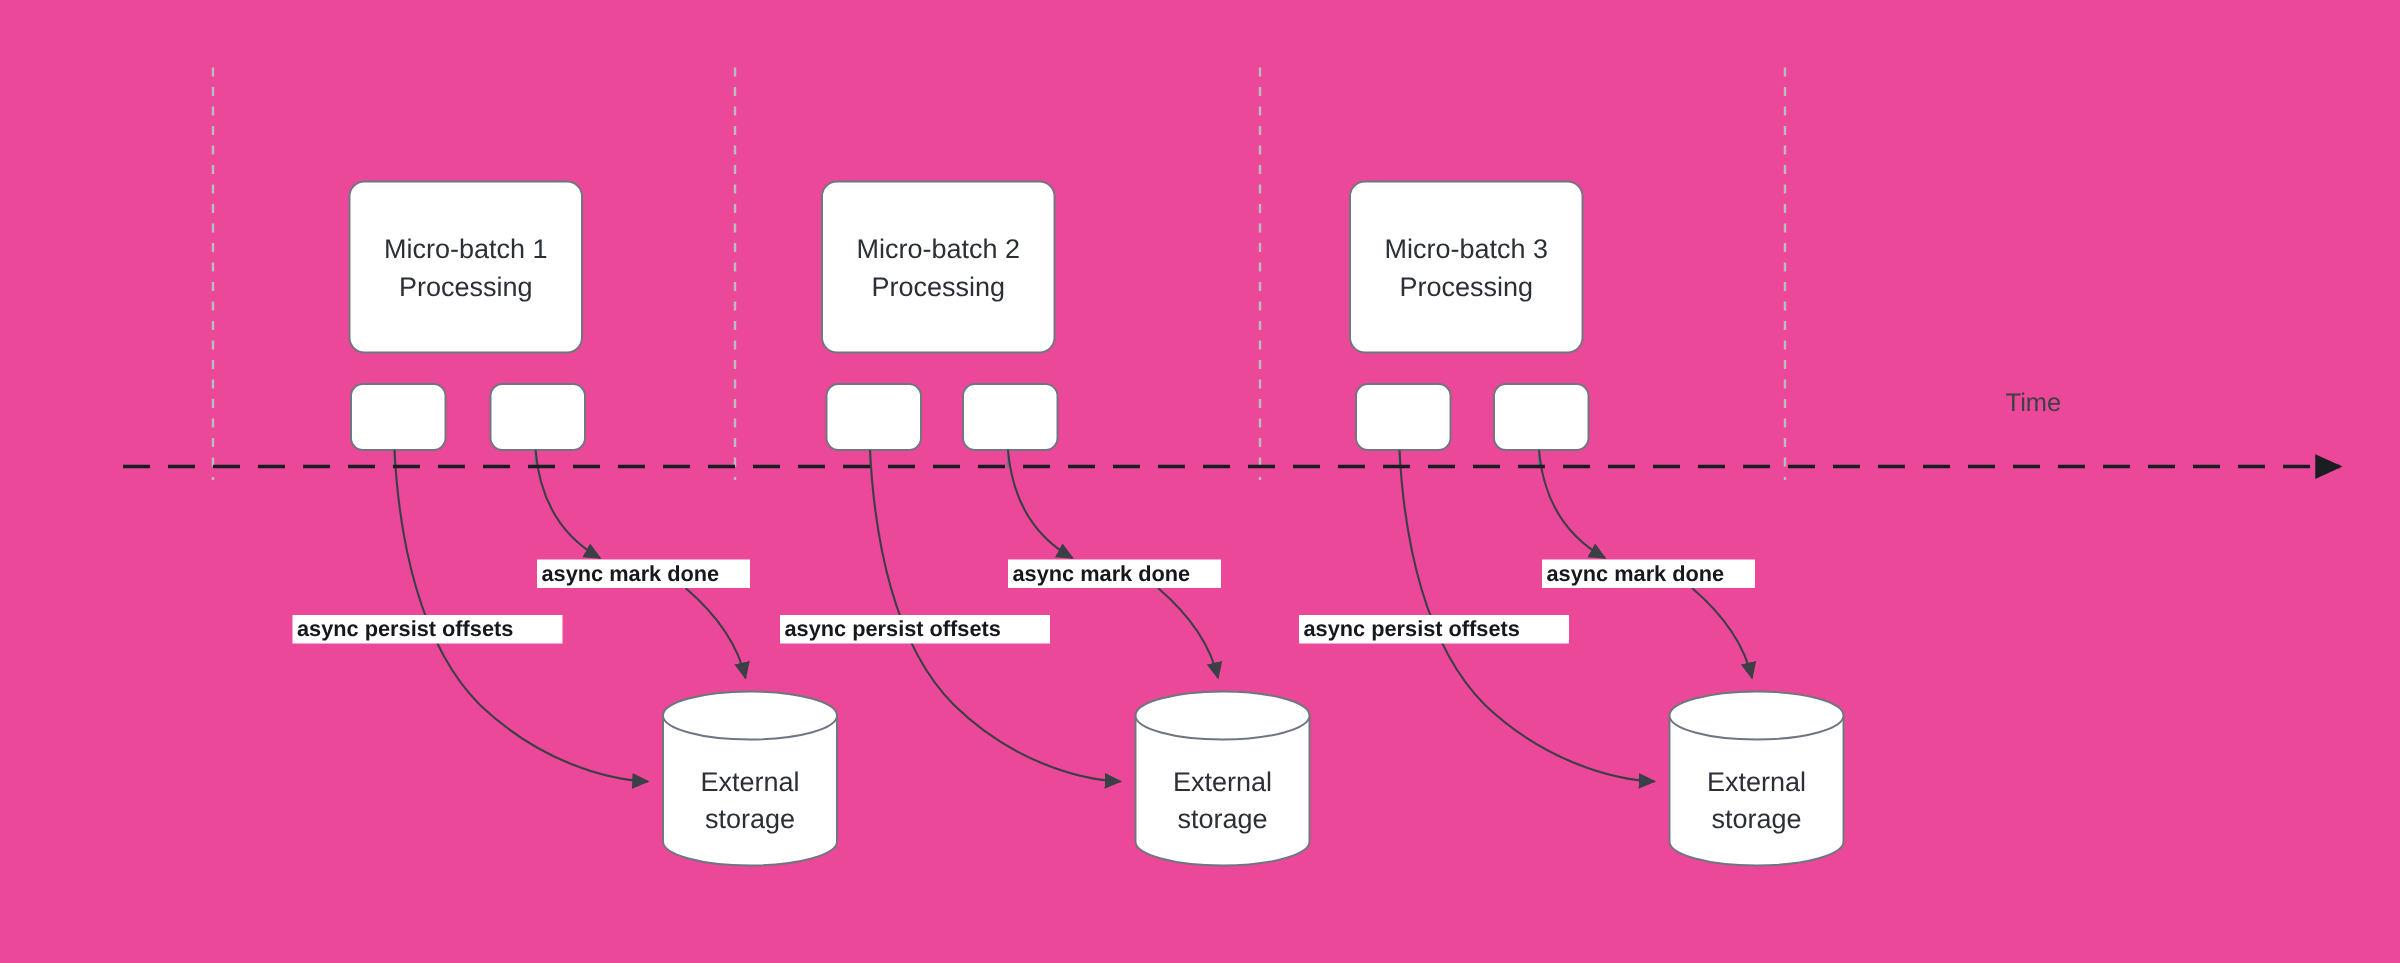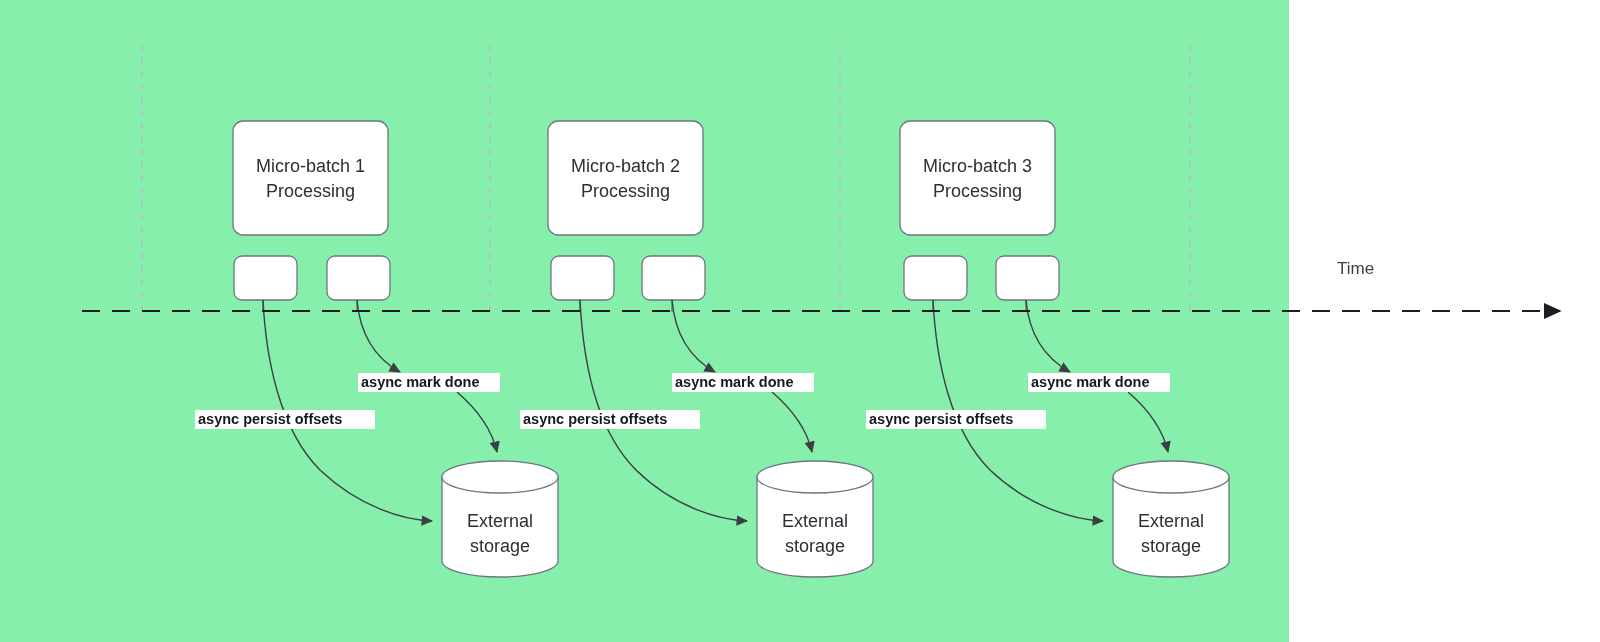--- a/index.html
+++ b/index.html
@@ -8,23 +8,23 @@
     background: #ffffff;
   }
   body {
     font-family: "Liberation Sans", sans-serif;
     width: 1600px;
     height: 642px;
     overflow: hidden;
   }
   #diagram-root {
     position: relative;
-    width: 1289px;
+    width: 1600px;
     height: 642px;
-    background: #86efac;
+    background: #ec4899;
     text-decoration: underline;
   }
   svg.canvas {
     position: absolute;
     top: 0;
     left: 0;
     width: 1600px;
     height: 642px;
   }
   .box-label {

